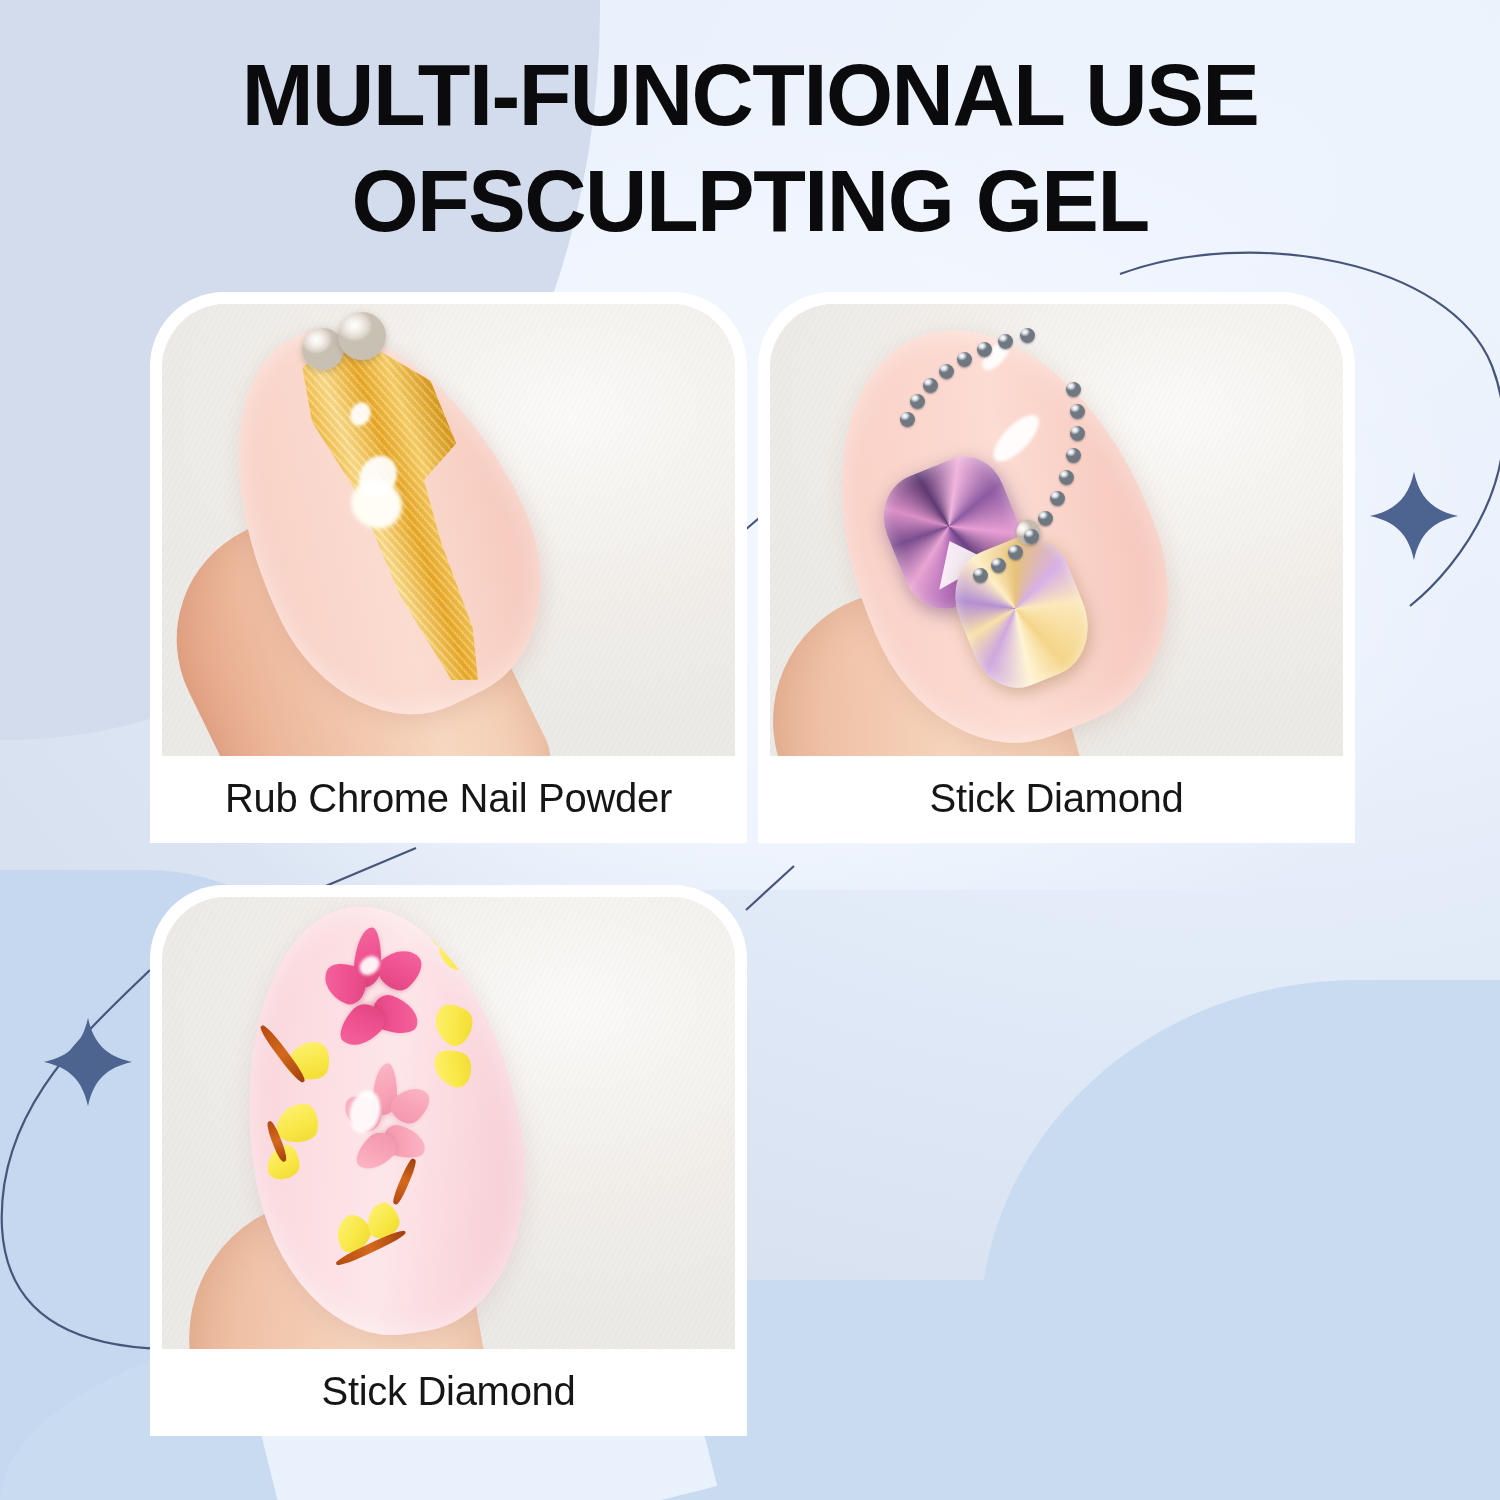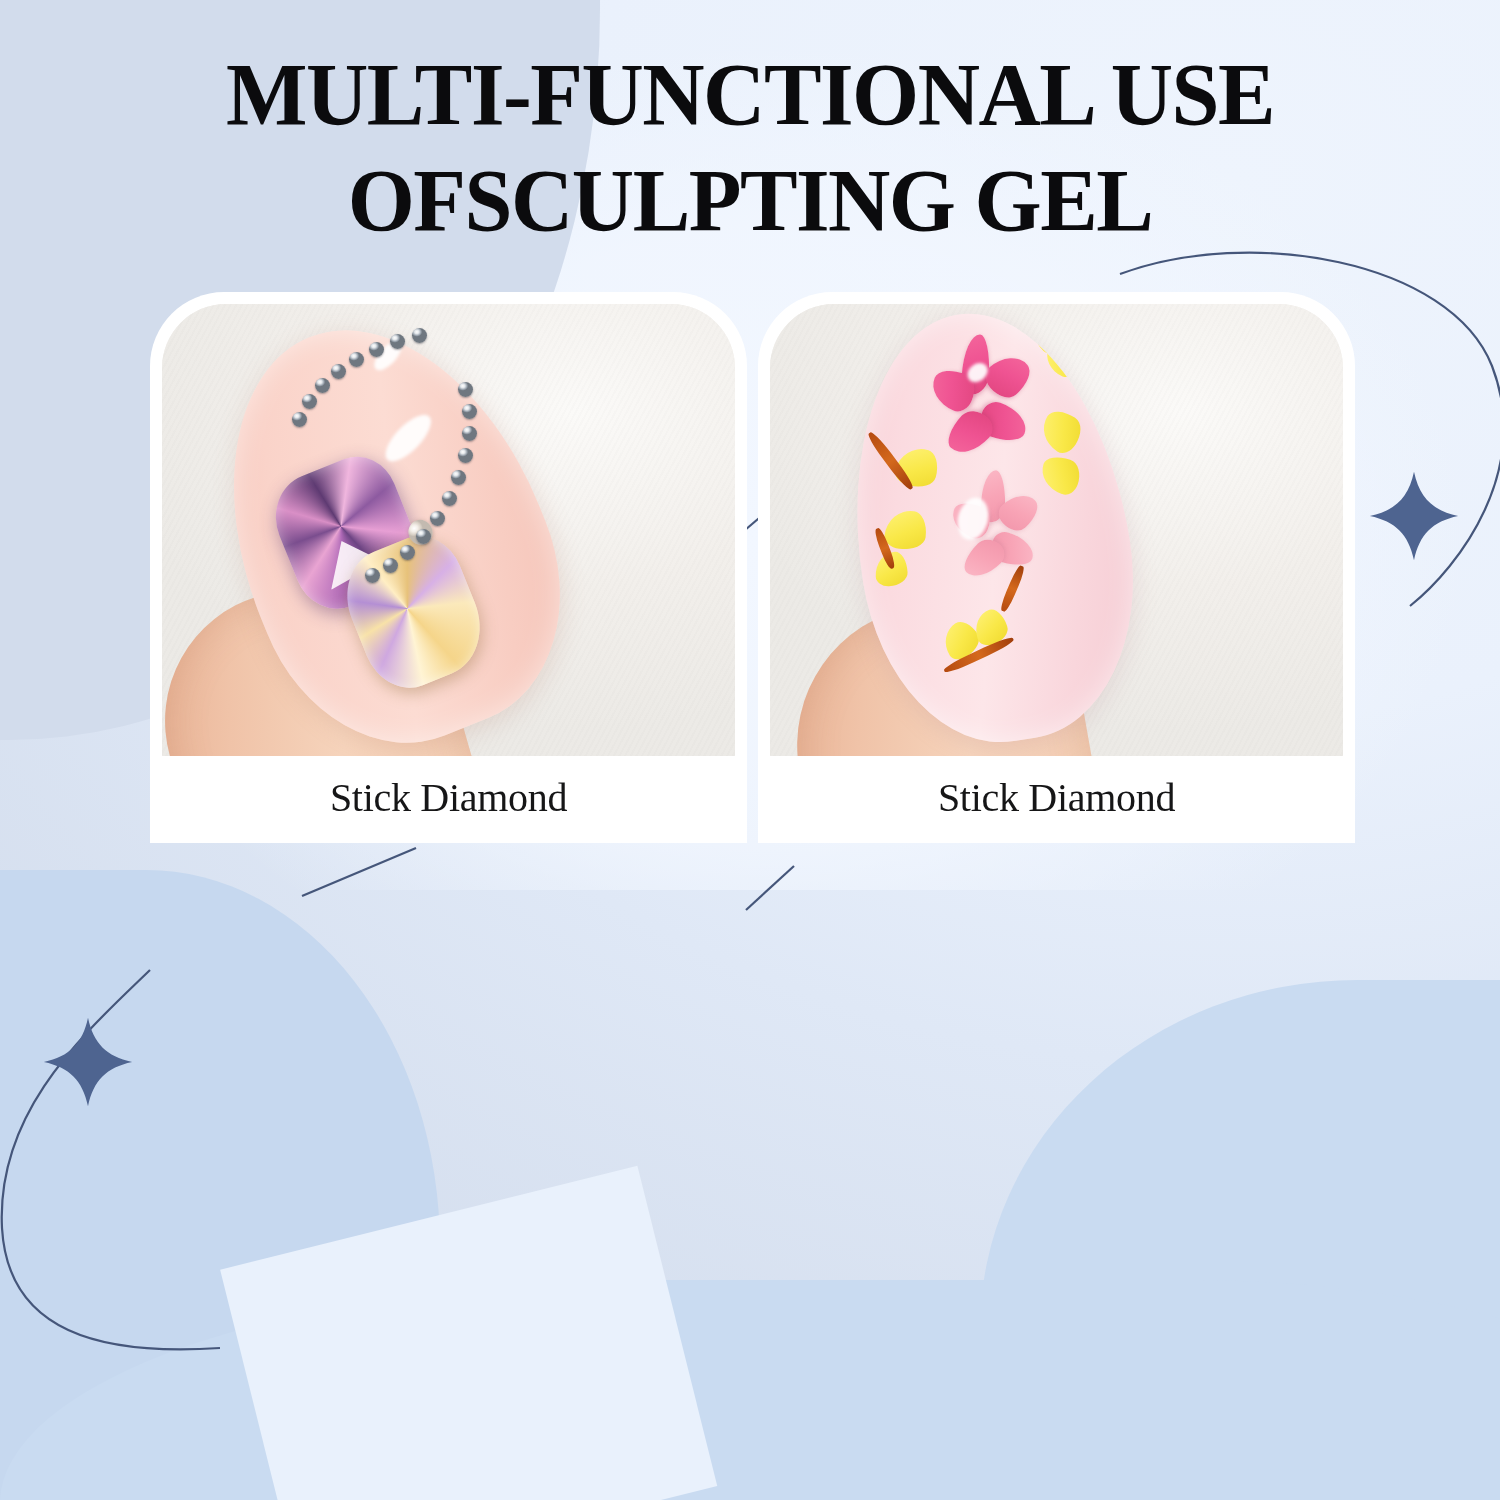--- a/index.html
+++ b/index.html
@@ -65,21 +65,21 @@
 
   
   .curve { position:absolute; overflow:visible; }
   .curve path { fill:none; stroke:#45567a; stroke-width:2.2; }
 
   
   .sparkle { position:absolute; }
   .sparkle svg { display:block; }
 
   
-  #page { position:absolute; inset:0;font-family:Liberation Serif, serif; }
+  #page { position:absolute; inset:0; }
 
   .title-wrap {
     position:absolute; left:0; right:0; top:42px;
     text-align:center;
   }
   .title-line {
     display:block;
     color:#0b0b0d;
     font-weight:bold;
     font-size:88px;
@@ -371,20 +371,35 @@
 
 <div id="page">
 
   <div class="title-wrap">
     <span class="title-line">MULTI-FUNCTIONAL USE</span>
     <span class="title-line">OFSCULPTING GEL</span>
   </div>
 
   <div class="grid">
 
+    <div class="card">
+      <div class="card-photo">
+        <div class="photo-bg"></div>
+        <div class="finger c1-finger"></div>
+        <div class="nail c1-nail">
+          <div class="c1-gold"></div>
+          <div class="c1-gold-hl"></div>
+          <div class="gloss c1-gloss-a"></div>
+          <div class="gloss c1-gloss-b"></div>
+        </div>
+        <div class="c1-pearl" style="left:140px; top:24px; width:42px; height:42px;"></div>
+        <div class="c1-pearl" style="left:176px; top:8px; width:48px; height:48px;"></div>
+      </div>
+      <div class="card-label">Rub Chrome Nail Powder</div>
+    </div>
 
 
     <div class="card">
       <div class="card-photo">
         <div class="photo-bg"></div>
         <div class="finger c3-finger"></div>
         <div class="nail c3-nail">
           <div class="c3-gem-purple"></div>
           <div class="c3-gem-amber"></div>
           <div class="c3-pearl-sm"></div>

